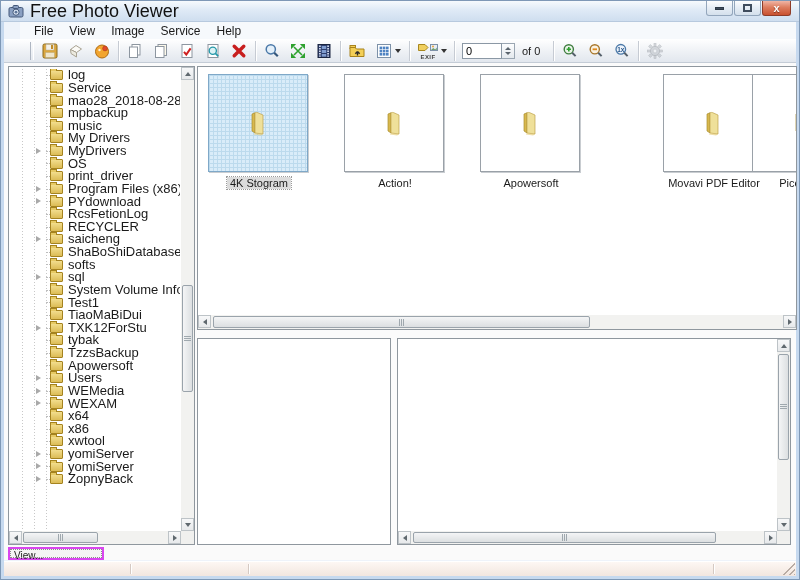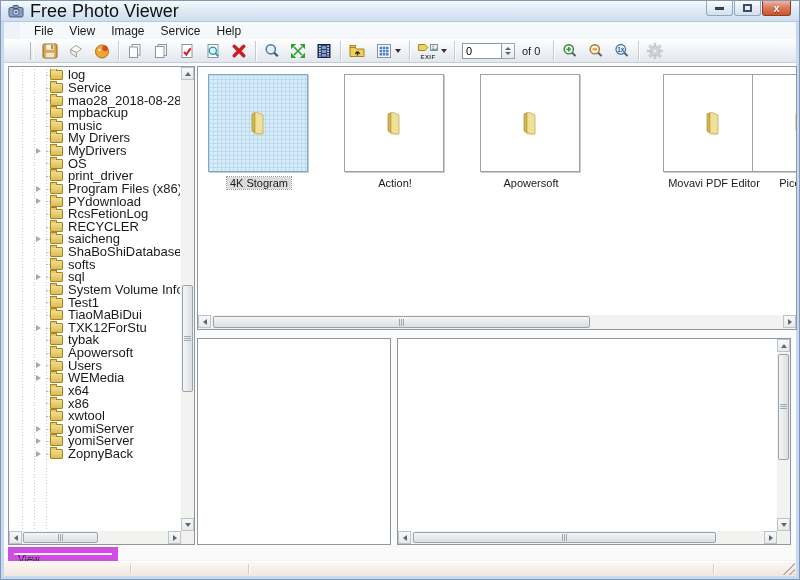--- a/index.html
+++ b/index.html
@@ -84,22 +84,22 @@
   .t-dn{width:0;height:0;border-left:3px solid transparent;border-right:3px solid transparent;border-top:4px solid #5f686e;}
   .t-lf{width:0;height:0;border-top:3px solid transparent;border-bottom:3px solid transparent;border-right:4px solid #5f686e;}
   .t-rt{width:0;height:0;border-top:3px solid transparent;border-bottom:3px solid transparent;border-left:4px solid #5f686e;}
   .sb-thumb-v{position:absolute;left:1px;right:1px;border:1px solid #9aa3ab;border-radius:2px;background:linear-gradient(90deg,#f4f5f6,#dcdfe1);display:flex;align-items:center;justify-content:center;}
   .sb-thumb-h{position:absolute;top:1px;bottom:1px;border:1px solid #9aa3ab;border-radius:2px;background:linear-gradient(#f4f5f6,#dcdfe1);display:flex;align-items:center;justify-content:center;}
   .grip-v{width:7px;height:5px;background:repeating-linear-gradient(to bottom,#9fa8ae 0 1px,transparent 1px 2px);}
   .grip-h{width:5px;height:7px;background:repeating-linear-gradient(to right,#9fa8ae 0 1px,transparent 1px 2px);}
   .sb-corner{position:absolute;width:13px;height:13px;right:0;bottom:0;background:#f0f0ee;}
   
   .footer-band{position:absolute;left:4px;right:4px;top:546px;height:14px;background:#fafafa;}
-  .view-btn{position:absolute;left:8px;top:547px;width:110px;height:13px;background:#f4f4f4;
-    border:6px solid #d946ef;outline:1px dotted #8a8a8a;outline-offset:-3px;
+  .view-btn{position:absolute;left:8px;top:547px;width:96px;height:13px;background:#f4f4f4;
+    border:2px solid #d946ef;outline:1px dotted #8a8a8a;outline-offset:-3px;
     font-size:10px;line-height:11px;padding-left:4px;color:#222;text-align:left;font-family:"Liberation Sans",sans-serif;}
   .statusbar{position:absolute;left:4px;right:4px;top:561px;height:15px;
     background:linear-gradient(#fdf7f3,#f2e6df);border-top:1px solid #ffffff;}
   .sb-div{position:absolute;top:2px;bottom:2px;width:2px;border-left:1px solid #d5c9c2;border-right:1px solid #fff;}
   .resize-grip{position:absolute;right:1px;bottom:1px;width:12px;height:12px;
     background:
       linear-gradient(135deg,transparent 50%,#b9aca4 50%,#b9aca4 58%,transparent 58%,transparent 72%,#b9aca4 72%,#b9aca4 80%,transparent 80%,transparent 94%,#b9aca4 94%);}
   svg{display:block;}
 </style>
 </head>
@@ -426,31 +426,40 @@
           <span class="twisty"></span>
           <span class="folder-ico"></span>
           <span>TXK12ForStu</span>
         </div>
         <div class="tree-row">
           <span class="folder-ico"></span>
           <span>tybak</span>
         </div>
         <div class="tree-row">
           <span class="folder-ico"></span>
+          <span>TzzsBackup</span>
+        </div>
+        <div class="tree-row">
+          <span class="folder-ico"></span>
           <span>Apowersoft</span>
         </div>
         <div class="tree-row">
           <span class="twisty"></span>
           <span class="folder-ico"></span>
           <span>Users</span>
         </div>
         <div class="tree-row">
           <span class="twisty"></span>
           <span class="folder-ico"></span>
           <span>WEMedia</span>
+        </div>
+        <div class="tree-row">
+          <span class="twisty"></span>
+          <span class="folder-ico"></span>
+          <span>WEXAM</span>
         </div>
         <div class="tree-row">
           <span class="folder-ico"></span>
           <span>x64</span>
         </div>
         <div class="tree-row">
           <span class="folder-ico"></span>
           <span>x86</span>
         </div>
         <div class="tree-row">

